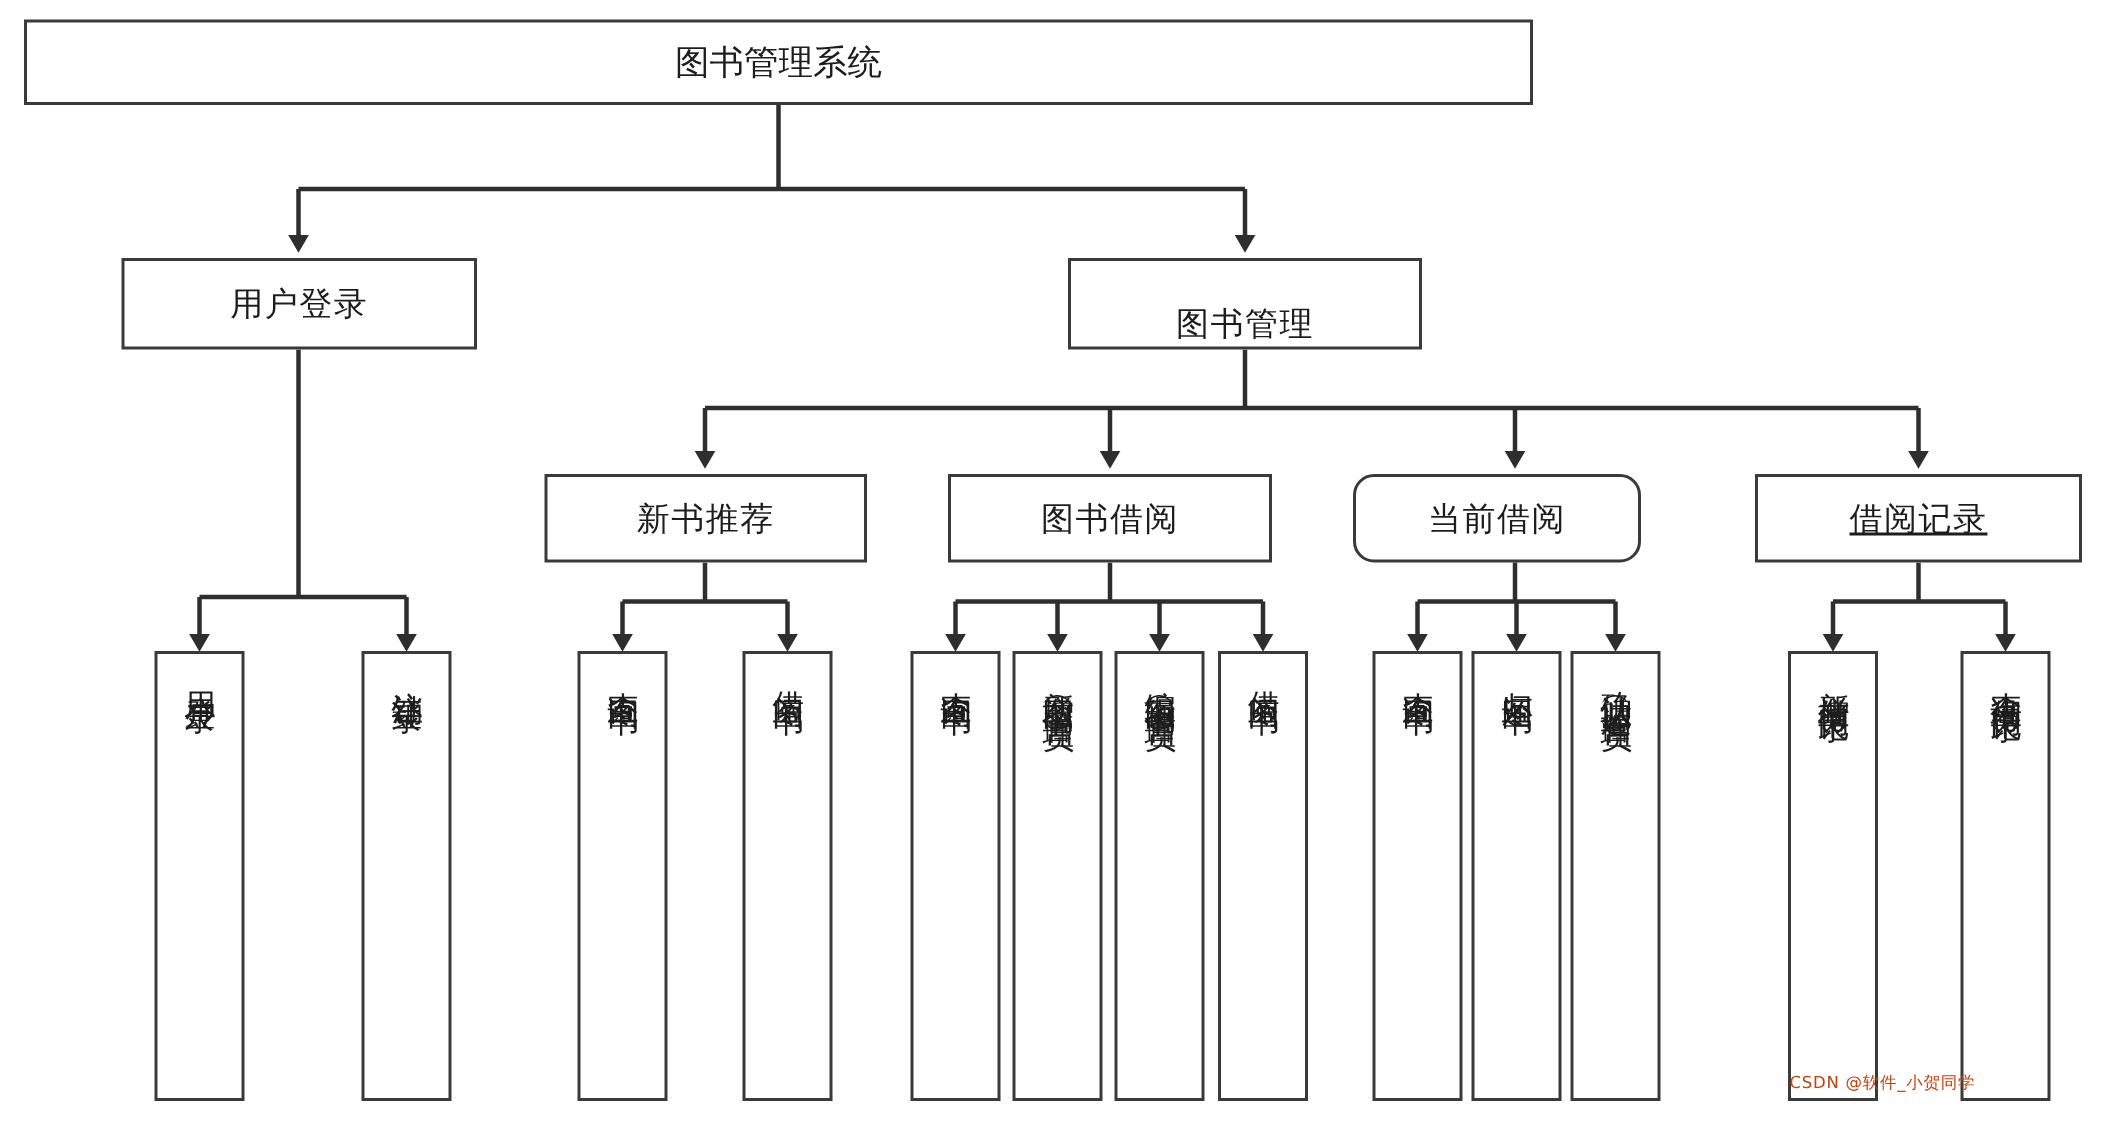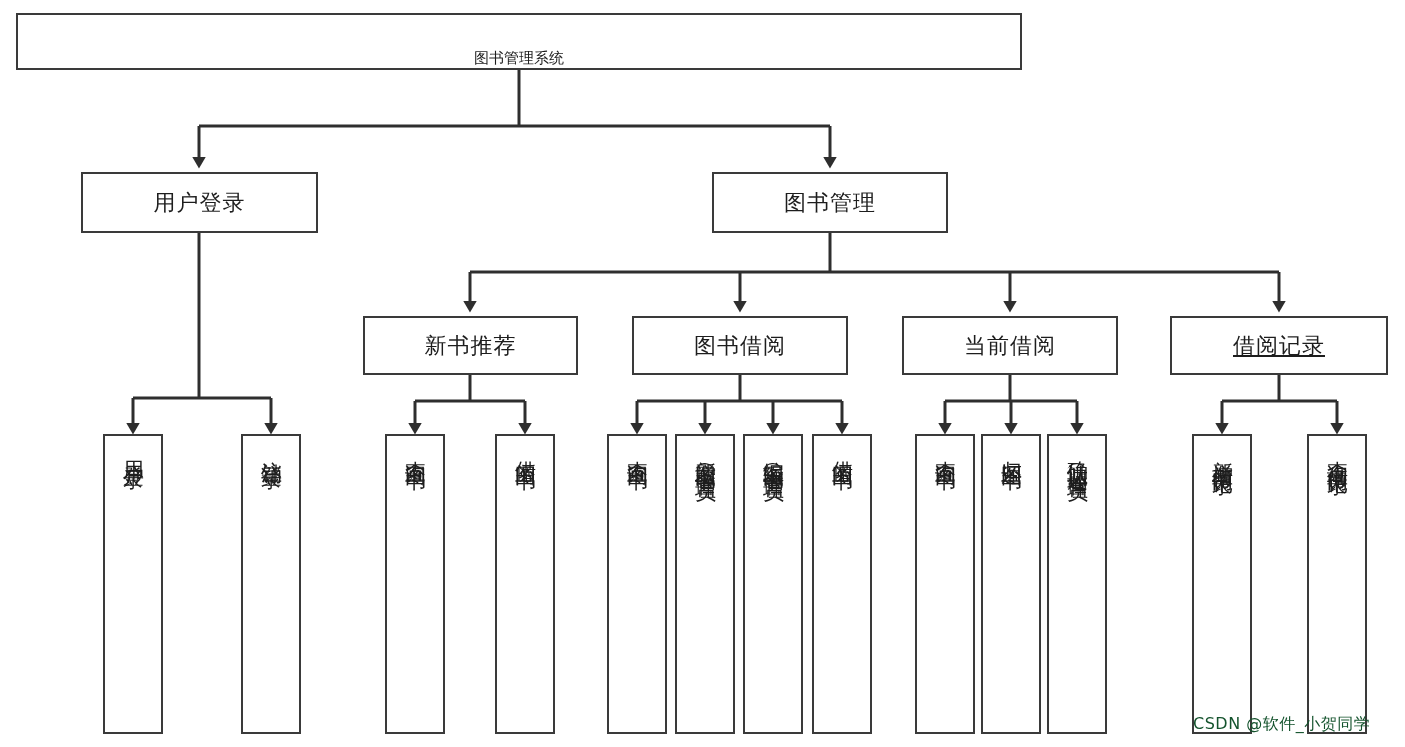--- a/index.html
+++ b/index.html
@@ -15,38 +15,38 @@
     position:absolute;
     border:2.5px solid #3a3a3a;
     background:#ffffff;
     box-sizing:border-box;
     display:flex;
     align-items:center;
     justify-content:center;
     text-align:center;
   }
   .node.h{ font-size:22px; letter-spacing:1px; }
-  .node.root{ font-size:15px;align-items:flex-end; }
+  .node.root{ font-size:23px; }
   .node.leaf{
     font-size:21px;
     padding:8px 0 8px 0;
     align-items:flex-start;
     justify-content:center;
   }
   .vtext{
     writing-mode:vertical-rl;
     text-orientation:upright;
     letter-spacing:3px;
     line-height:1;
     white-space:nowrap;
   }
   .watermark{
     position:absolute;
-    font-size:16px;
-    color:#14532d;
+    font-size:11px;
+    color:#c2410c;
     white-space:nowrap;
     letter-spacing:0.5px;
   }
 </style>
 </head>
 <body>
 
 <div id="canvas">
 
   <svg class="links" viewBox="0 0 1405 747">
@@ -99,31 +99,31 @@
     </g>
   </svg>
 
   <div class="node root" style="left:16px;top:13px;width:1006px;height:57px;">
     <span>图书管理系统</span>
   </div>
 
   <div class="node h" style="left:81px;top:172px;width:237px;height:61px;">
     <span>用户登录</span>
   </div>
-  <div class="node h" style="left:712px;top:172px;width:236px;height:61px;">
+  <div class="node h" style="left:712px;top:172px;width:236px;height:61px;align-items:flex-end;">
     <span>图书管理</span>
   </div>
 
   <div class="node h" style="left:363px;top:316px;width:215px;height:59px;font-family:Liberation Serif, serif;">
     <span>新书推荐</span>
   </div>
   <div class="node h" style="left:632px;top:316px;width:216px;height:59px;">
     <span>图书借阅</span>
   </div>
-  <div class="node h" style="left:902px;top:316px;width:216px;height:59px;">
+  <div class="node h" style="left:902px;top:316px;width:192px;height:59px;border-radius:14px;">
     <span>当前借阅</span>
   </div>
   <div class="node h" style="left:1170px;top:316px;width:218px;height:59px;text-decoration:underline;">
     <span>借阅记录</span>
   </div>
 
   <div class="node leaf" style="left:103px;top:434px;width:60px;height:300px;">
     <span class="vtext">用户登录</span>
   </div>
   <div class="node leaf" style="left:241px;top:434px;width:60px;height:300px;">

